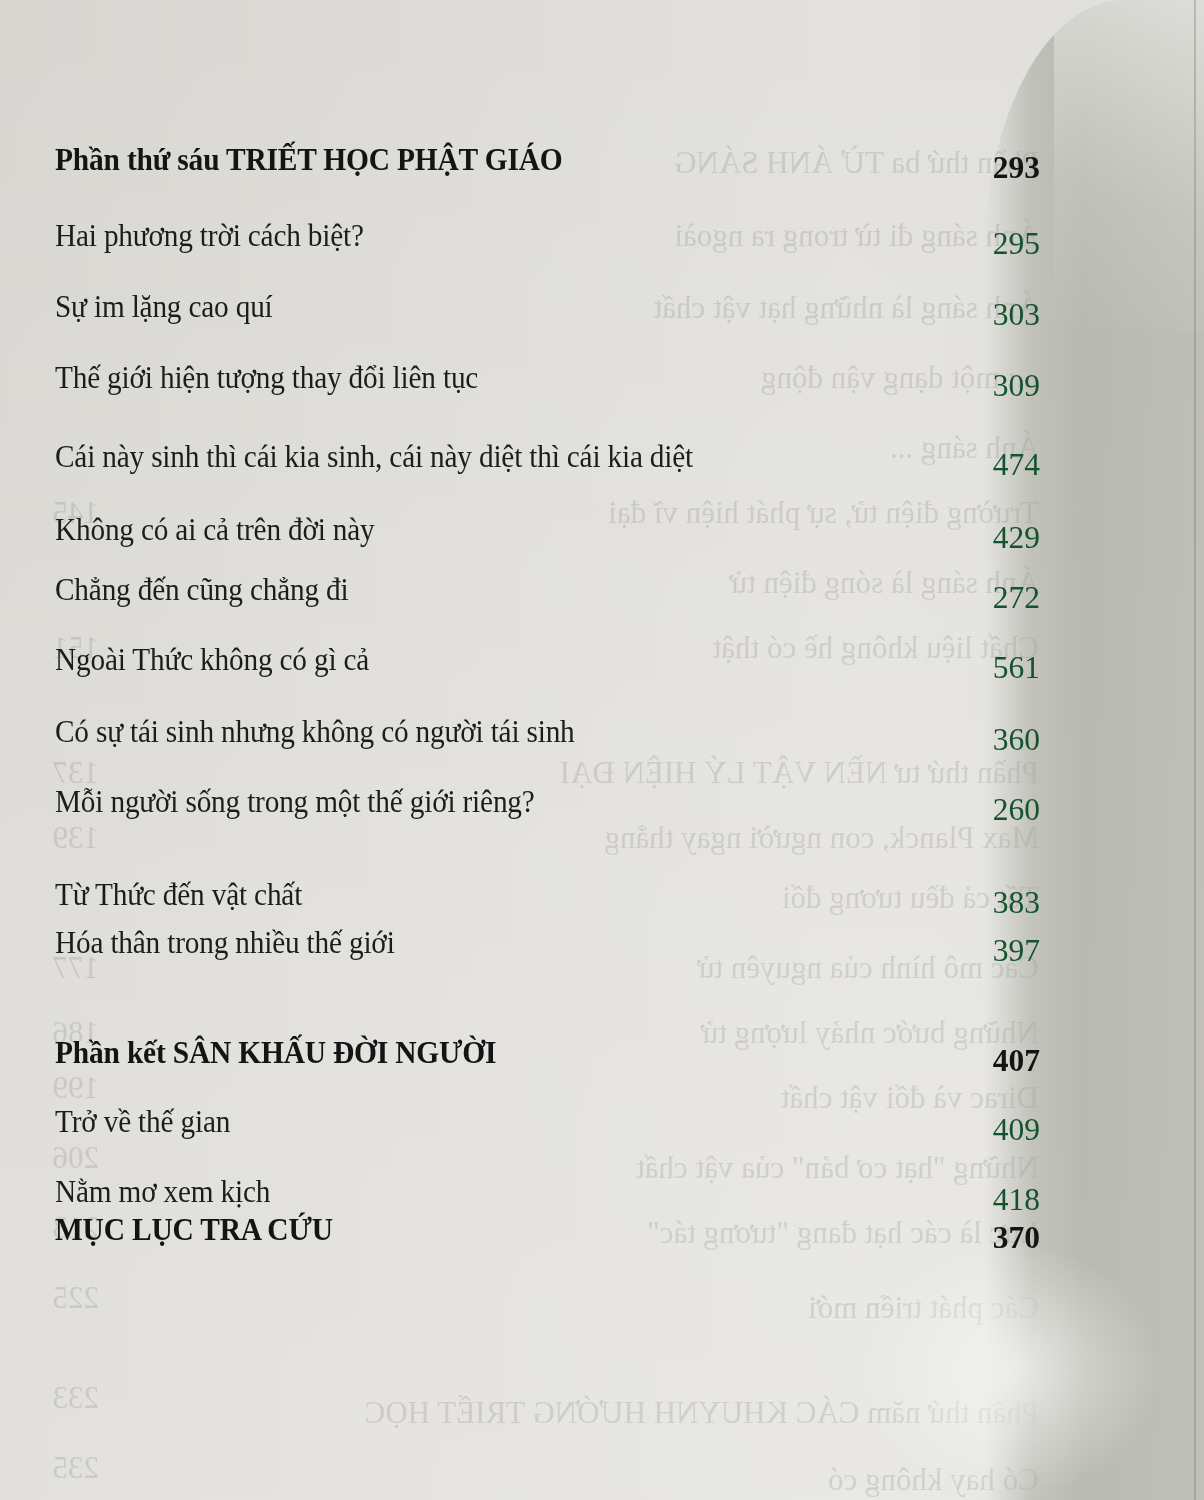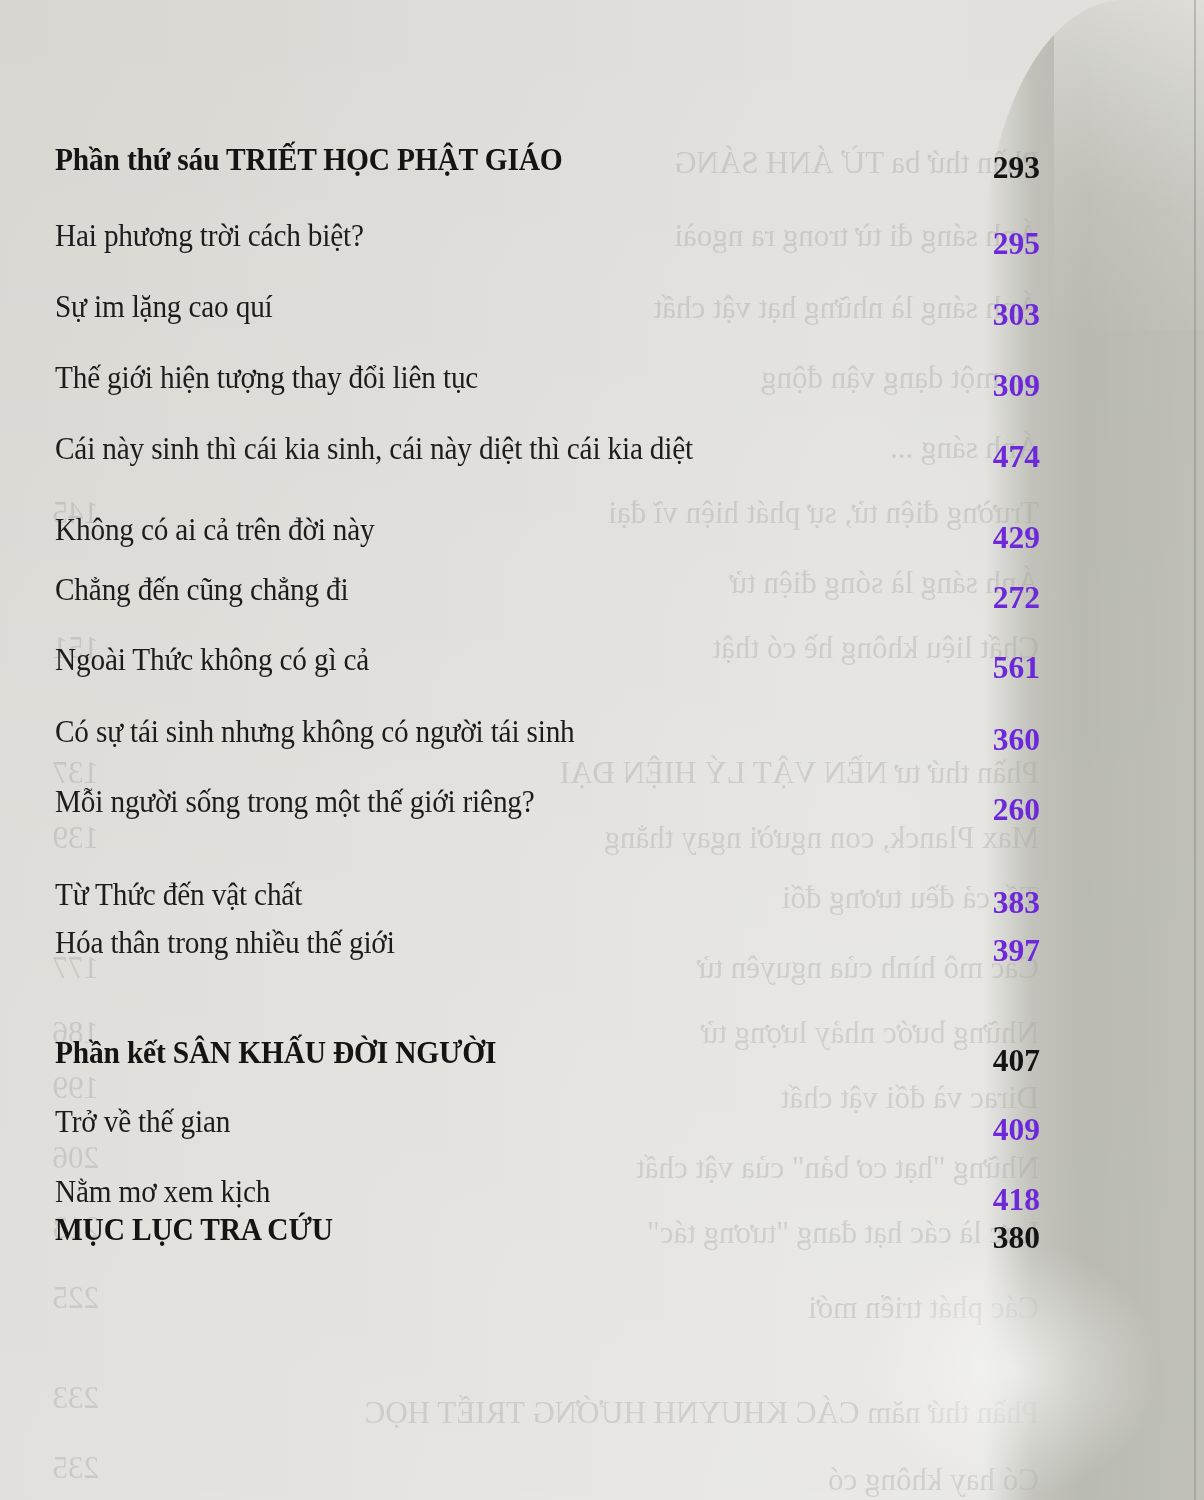--- a/index.html
+++ b/index.html
@@ -102,23 +102,22 @@
       white-space: nowrap;
       letter-spacing: -0.2px;
       transform: scaleX(0.93);
       transform-origin: left center;
     }
     .toc-page {
       position: absolute;
       right: 0;
       top: 8px;
       font-size: 31.5px;
-      color: #6d28d9;
-      white-space: nowrap;
-      font-weight: bold;
+      color: #14532d;
+      white-space: nowrap;
     }
     .toc-row.part .toc-title,
     .toc-row.part .toc-page {
       font-weight: bold;
       color: #141414;
     }
     .toc-row.part .toc-title {
       font-size: 31px;
       transform: scaleX(0.95);
     }
@@ -179,21 +178,21 @@
     <span class="toc-page">295</span>
   </div>
   <div class="toc-row" style="top:147px;">
     <span class="toc-title">Sự im lặng cao quí</span>
     <span class="toc-page">303</span>
   </div>
   <div class="toc-row" style="top:218px;">
     <span class="toc-title">Thế giới hiện tượng thay đổi liên tục</span>
     <span class="toc-page">309</span>
   </div>
-  <div class="toc-row" style="top:289px;">
+  <div class="toc-row" style="top:297px;">
     <span class="toc-title">Cái này sinh thì cái kia sinh, cái này diệt thì cái kia diệt</span>
     <span class="toc-page">474</span>
   </div>
   <div class="toc-row" style="top:370px;">
     <span class="toc-title">Không có ai cả trên đời này</span>
     <span class="toc-page">429</span>
   </div>
   <div class="toc-row" style="top:430px;">
     <span class="toc-title">Chẳng đến cũng chẳng đi</span>
     <span class="toc-page">272</span>
@@ -227,15 +226,15 @@
     <span class="toc-title">Trở về thế gian</span>
     <span class="toc-page">409</span>
   </div>
   <div class="toc-row" style="top:1032px;">
     <span class="toc-title">Nằm mơ xem kịch</span>
     <span class="toc-page">418</span>
   </div>
 
   <div class="toc-row part" style="top:1070px;">
     <span class="toc-title">MỤC LỤC TRA CỨU</span>
-    <span class="toc-page">380</span>
+    <span class="toc-page">370</span>
   </div>
 </div>
 
 </body></html>

